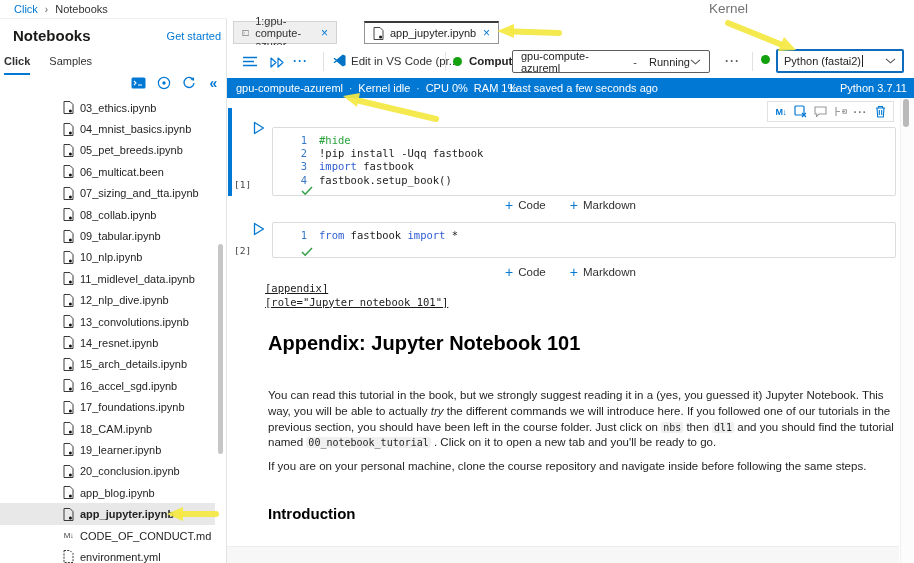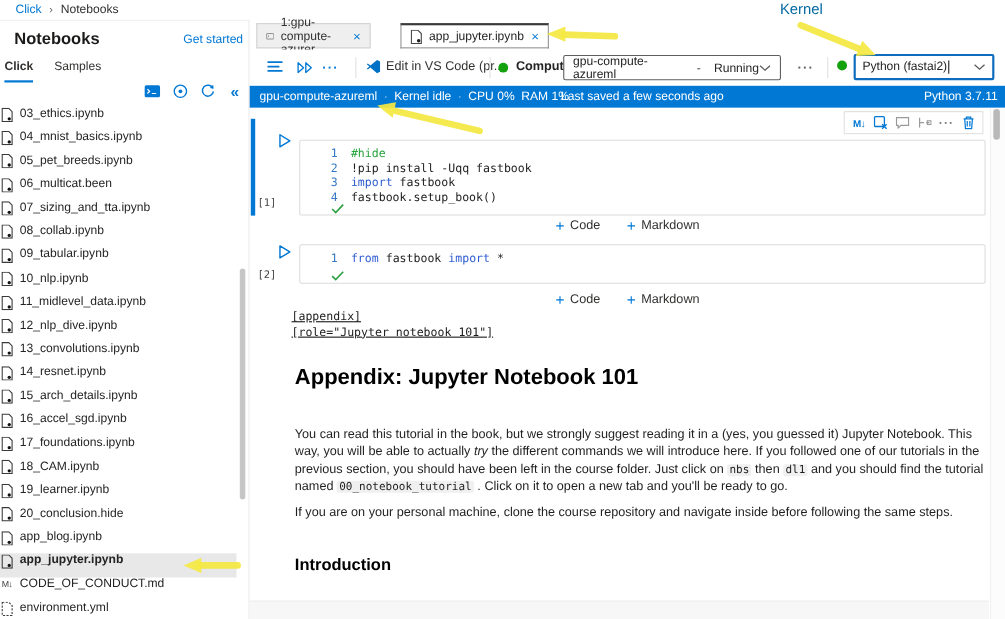--- a/index.html
+++ b/index.html
@@ -19,21 +19,21 @@
   .v-divider { position:absolute; left:226px; top:19px; width:1px; height:544px; background:#e3e3e3; }
   .sb-title { position:absolute; left:13px; top:8px; font-size:15px; font-weight:bold; color:#1b1a19; }
   .get-started { position:absolute; right:6px; top:11px; font-size:11px; color:#0078d4; cursor:pointer;margin-left:42px; }
   .sb-tabs { position:absolute; left:4px; top:36px; display:flex; gap:19px; font-size:11px; }
   .sb-tab { padding-bottom:6px; color:#323130; cursor:pointer; }
   .sb-tab.active { font-weight:bold; border-bottom:2px solid #0078d4; }
   .sb-icons { position:absolute; right:6px; top:56px; display:flex; gap:10px; align-items:center; color:#0078d4; }
   .sb-icon { width:15px; height:15px; display:flex; align-items:center; justify-content:center; cursor:pointer; }
   .collapse-glyph { font-size:14px; font-weight:bold; color:#0078d4; line-height:1; }
   .file-list { position:absolute; left:0; top:78px; width:215px; }
-  .file-row { height:21.4px; display:flex; align-items:flex-start; cursor:pointer; }
+  .file-row { height:21.4px; display:flex; align-items:center; padding-left:62px; cursor:pointer; }
   .file-row.selected { background:#e8e8e8; }
   .file-row.selected .file-name { font-weight:bold; }
   .file-icon { width:13px; height:14px; margin-right:5px; display:flex; align-items:center; justify-content:center; flex:none; }
   .file-icon.md { font-size:8px; color:#424242; letter-spacing:-0.5px; white-space:nowrap; }
   .file-name { font-size:11px; color:#242424; white-space:nowrap; }
   .sb-scroll { position:absolute; left:218px; top:225px; width:5px; height:210px; background:#c6c6c6; border-radius:3px; }
 
   
   .main { position:absolute; left:227px; top:0; width:687px; height:563px; background:#fff; }
   .tabbar { position:absolute; left:0; top:20px; width:687px; height:24px; background:#fff; }
@@ -95,21 +95,21 @@
   .doc-p { position:absolute; left:41px; width:632px; font-size:11.5px; line-height:15.8px; color:#1f1f1f; }
   .doc-p1 { top:290px; }
   .doc-p2 { top:361px; }
   .inline-code { font-family:"DejaVu Sans Mono", monospace; font-size:10px; background:#f0f0f0; padding:0 2px; border-radius:2px; }
   .doc-h2 { position:absolute; left:41px; top:407px; font-size:15px; font-weight:bold; color:#000; }
   .bottom-strip { position:absolute; left:0; top:448px; width:672px; height:17px; background:#f7f7f7; border-top:1px solid #ededed; }
   .nb-scroll-track { position:absolute; right:0; top:0; width:14px; height:465px; background:#fcfcfc; border-left:1px solid #f0f0f0; }
   .nb-scroll-thumb { position:absolute; right:5px; top:1px; width:6px; height:28px; background:#b9b9b9; border-radius:3px; }
 
   
-  .annot-kernel { position:absolute; left:709px; top:1px; font-size:13.5px; color:#0369a1; z-index:60; }
+  .annot-kernel { position:absolute; left:709px; top:1px; font-size:13.5px; color:#737373; z-index:60; }
   .arrow-svg { position:absolute; z-index:60; pointer-events:none; }
 </style>
 </head>
 <body>
 
 <div id="app">
 
   <div class="topbar">
     <div class="breadcrumb">
       <span class="crumb-link">Click</span>
@@ -302,21 +302,21 @@
           </span>
           <span class="file-name">19_learner.ipynb</span>
         </div>
         <div class="file-row">
           <span class="file-icon">
             <svg width="11" height="13" viewBox="0 0 11 13">
               <path d="M1 0.5 h6 l3 3 v9 h-9 z" fill="none" stroke="#3a3a3a" stroke-width="1"></path>
               <circle cx="7.4" cy="10" r="1.5" fill="#111"></circle>
             </svg>
           </span>
-          <span class="file-name">20_conclusion.hide</span>
+          <span class="file-name">20_conclusion.ipynb</span>
         </div>
         <div class="file-row">
           <span class="file-icon">
             <svg width="11" height="13" viewBox="0 0 11 13">
               <path d="M1 0.5 h6 l3 3 v9 h-9 z" fill="none" stroke="#3a3a3a" stroke-width="1"></path>
               <circle cx="7.4" cy="10" r="1.5" fill="#111"></circle>
             </svg>
           </span>
           <span class="file-name">app_blog.ipynb</span>
         </div>

